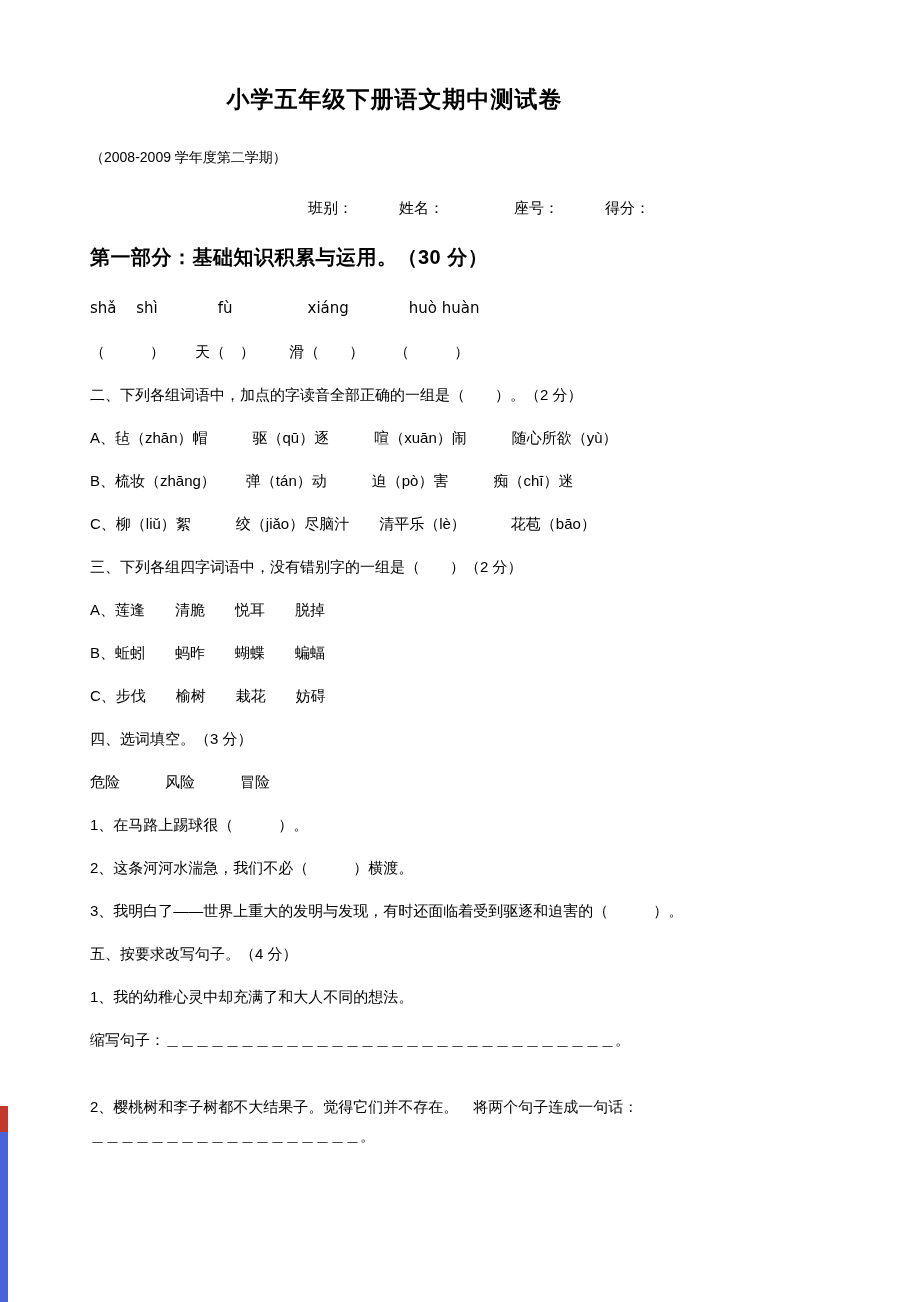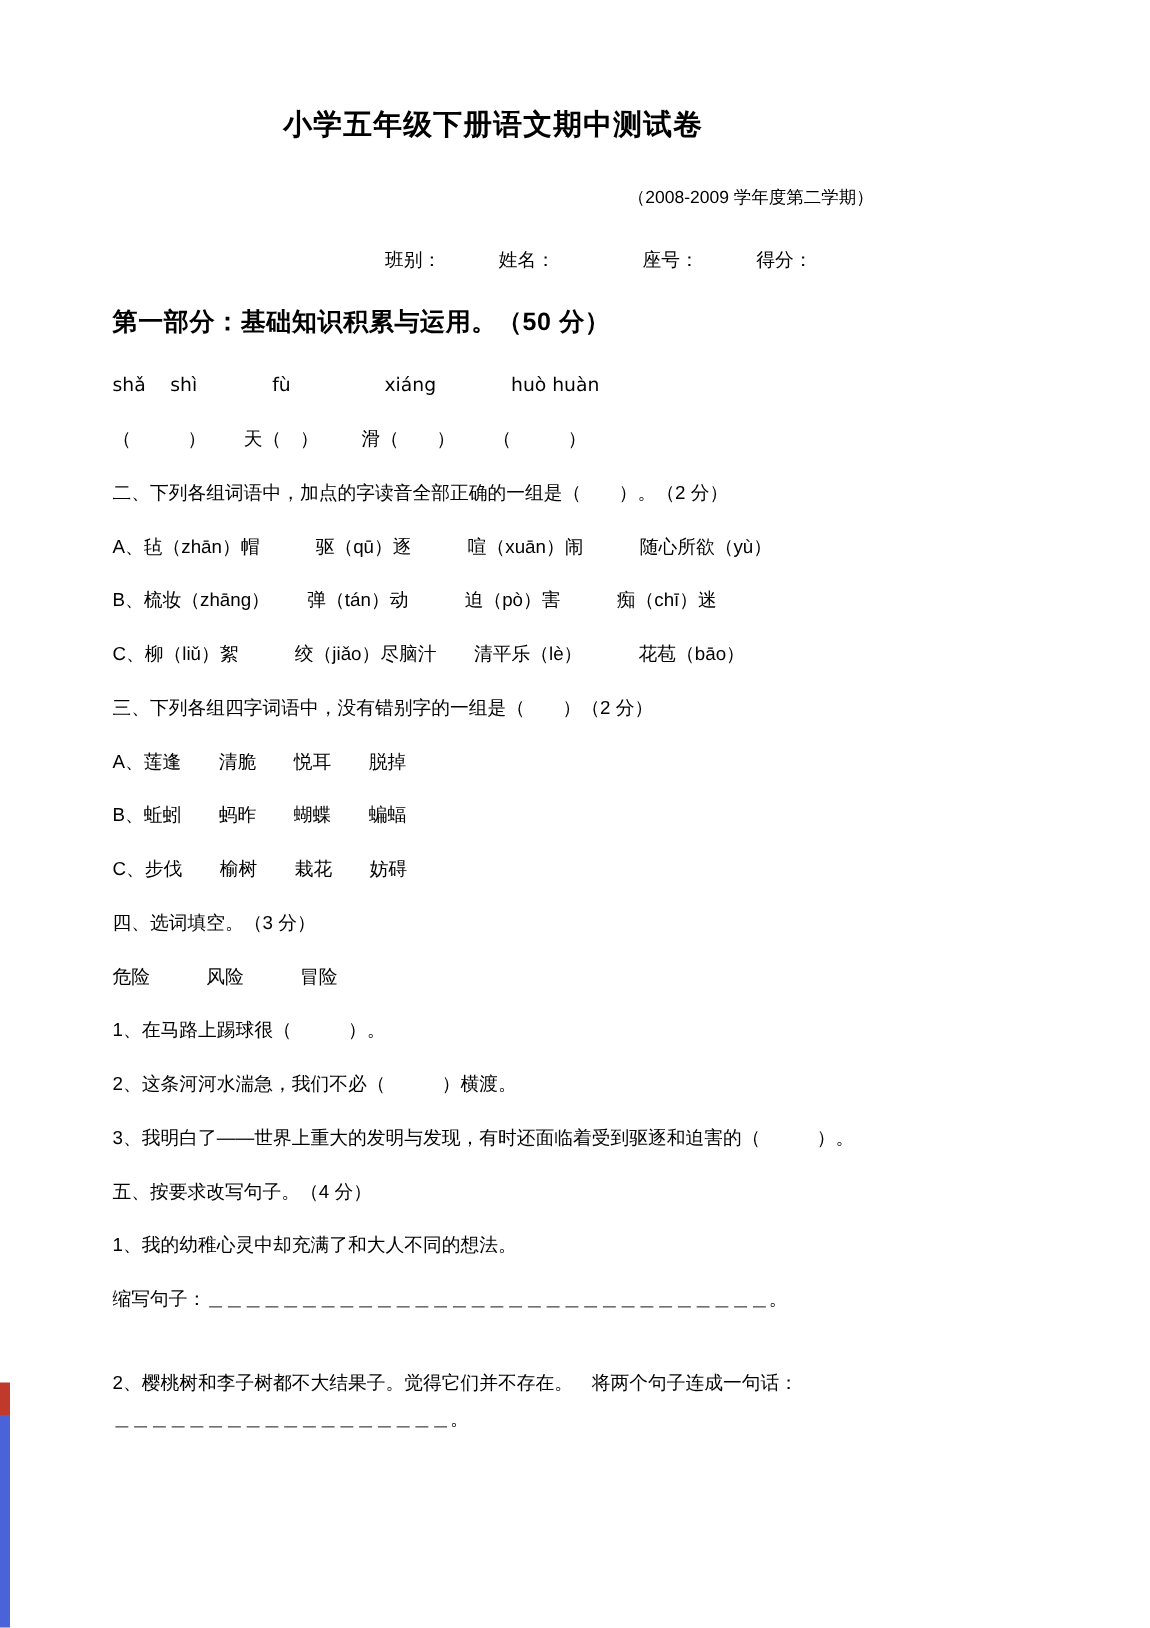--- a/index.html
+++ b/index.html
@@ -21,21 +21,21 @@
   }
   .doc-title {
     font-size: 23px;
     font-weight: bold;
     text-align: center;
     margin: 0 0 34px 0;
     letter-spacing: 1px;
   }
   .doc-subtitle {
     font-size: 14px;
-    text-align: right;
+    text-align: left;
     margin: 0 0 32px 0;
   }
   .info-line {
     font-size: 15px;
     margin: 0 0 26px 0;
     padding-left: 218px;
     white-space: pre;
   }
   .info-field { display: inline-block; text-align: center; }
   .gap-a { margin-right: 46px; }
@@ -71,21 +71,21 @@
 <body>
 
 <div class="content">
 
   <h1 class="doc-title">小学五年级下册语文期中测试卷</h1>
 
   <p class="doc-subtitle">（2008-2009 学年度第二学期）</p>
 
   <p class="info-line"><span class="info-field gap-a">班别：</span><span class="info-field gap-b">姓名：</span><span class="info-field gap-c">座号：</span><span class="info-field">得分：</span></p>
 
-  <h2 class="section-heading">第一部分：基础知识积累与运用。（50 分）</h2>
+  <h2 class="section-heading">第一部分：基础知识积累与运用。（30 分）</h2>
 
   <p class="line pinyin-line">shǎ　 shì　　　　fù　　　　　xiáng　　　　huò huàn</p>
   <p class="line">（　　　）　　天（　）　　 滑（　　）　　（　　　）</p>
 
   <p class="line">二、下列各组词语中，加点的字读音全部正确的一组是（　　）。（2 分）</p>
   <p class="line">A、毡（zhān）帽　　　驱（qū）逐　　　喧（xuān）闹　　　随心所欲（yù）</p>
   <p class="line">B、梳妆（zhāng）　　弹（tán）动　　　迫（pò）害　　　痴（chī）迷</p>
   <p class="line">C、柳（liǔ）絮　　　绞（jiǎo）尽脑汁　　清平乐（lè）　　　花苞（bāo）</p>
 
   <p class="line">三、下列各组四字词语中，没有错别字的一组是（　　）（2 分）</p>

